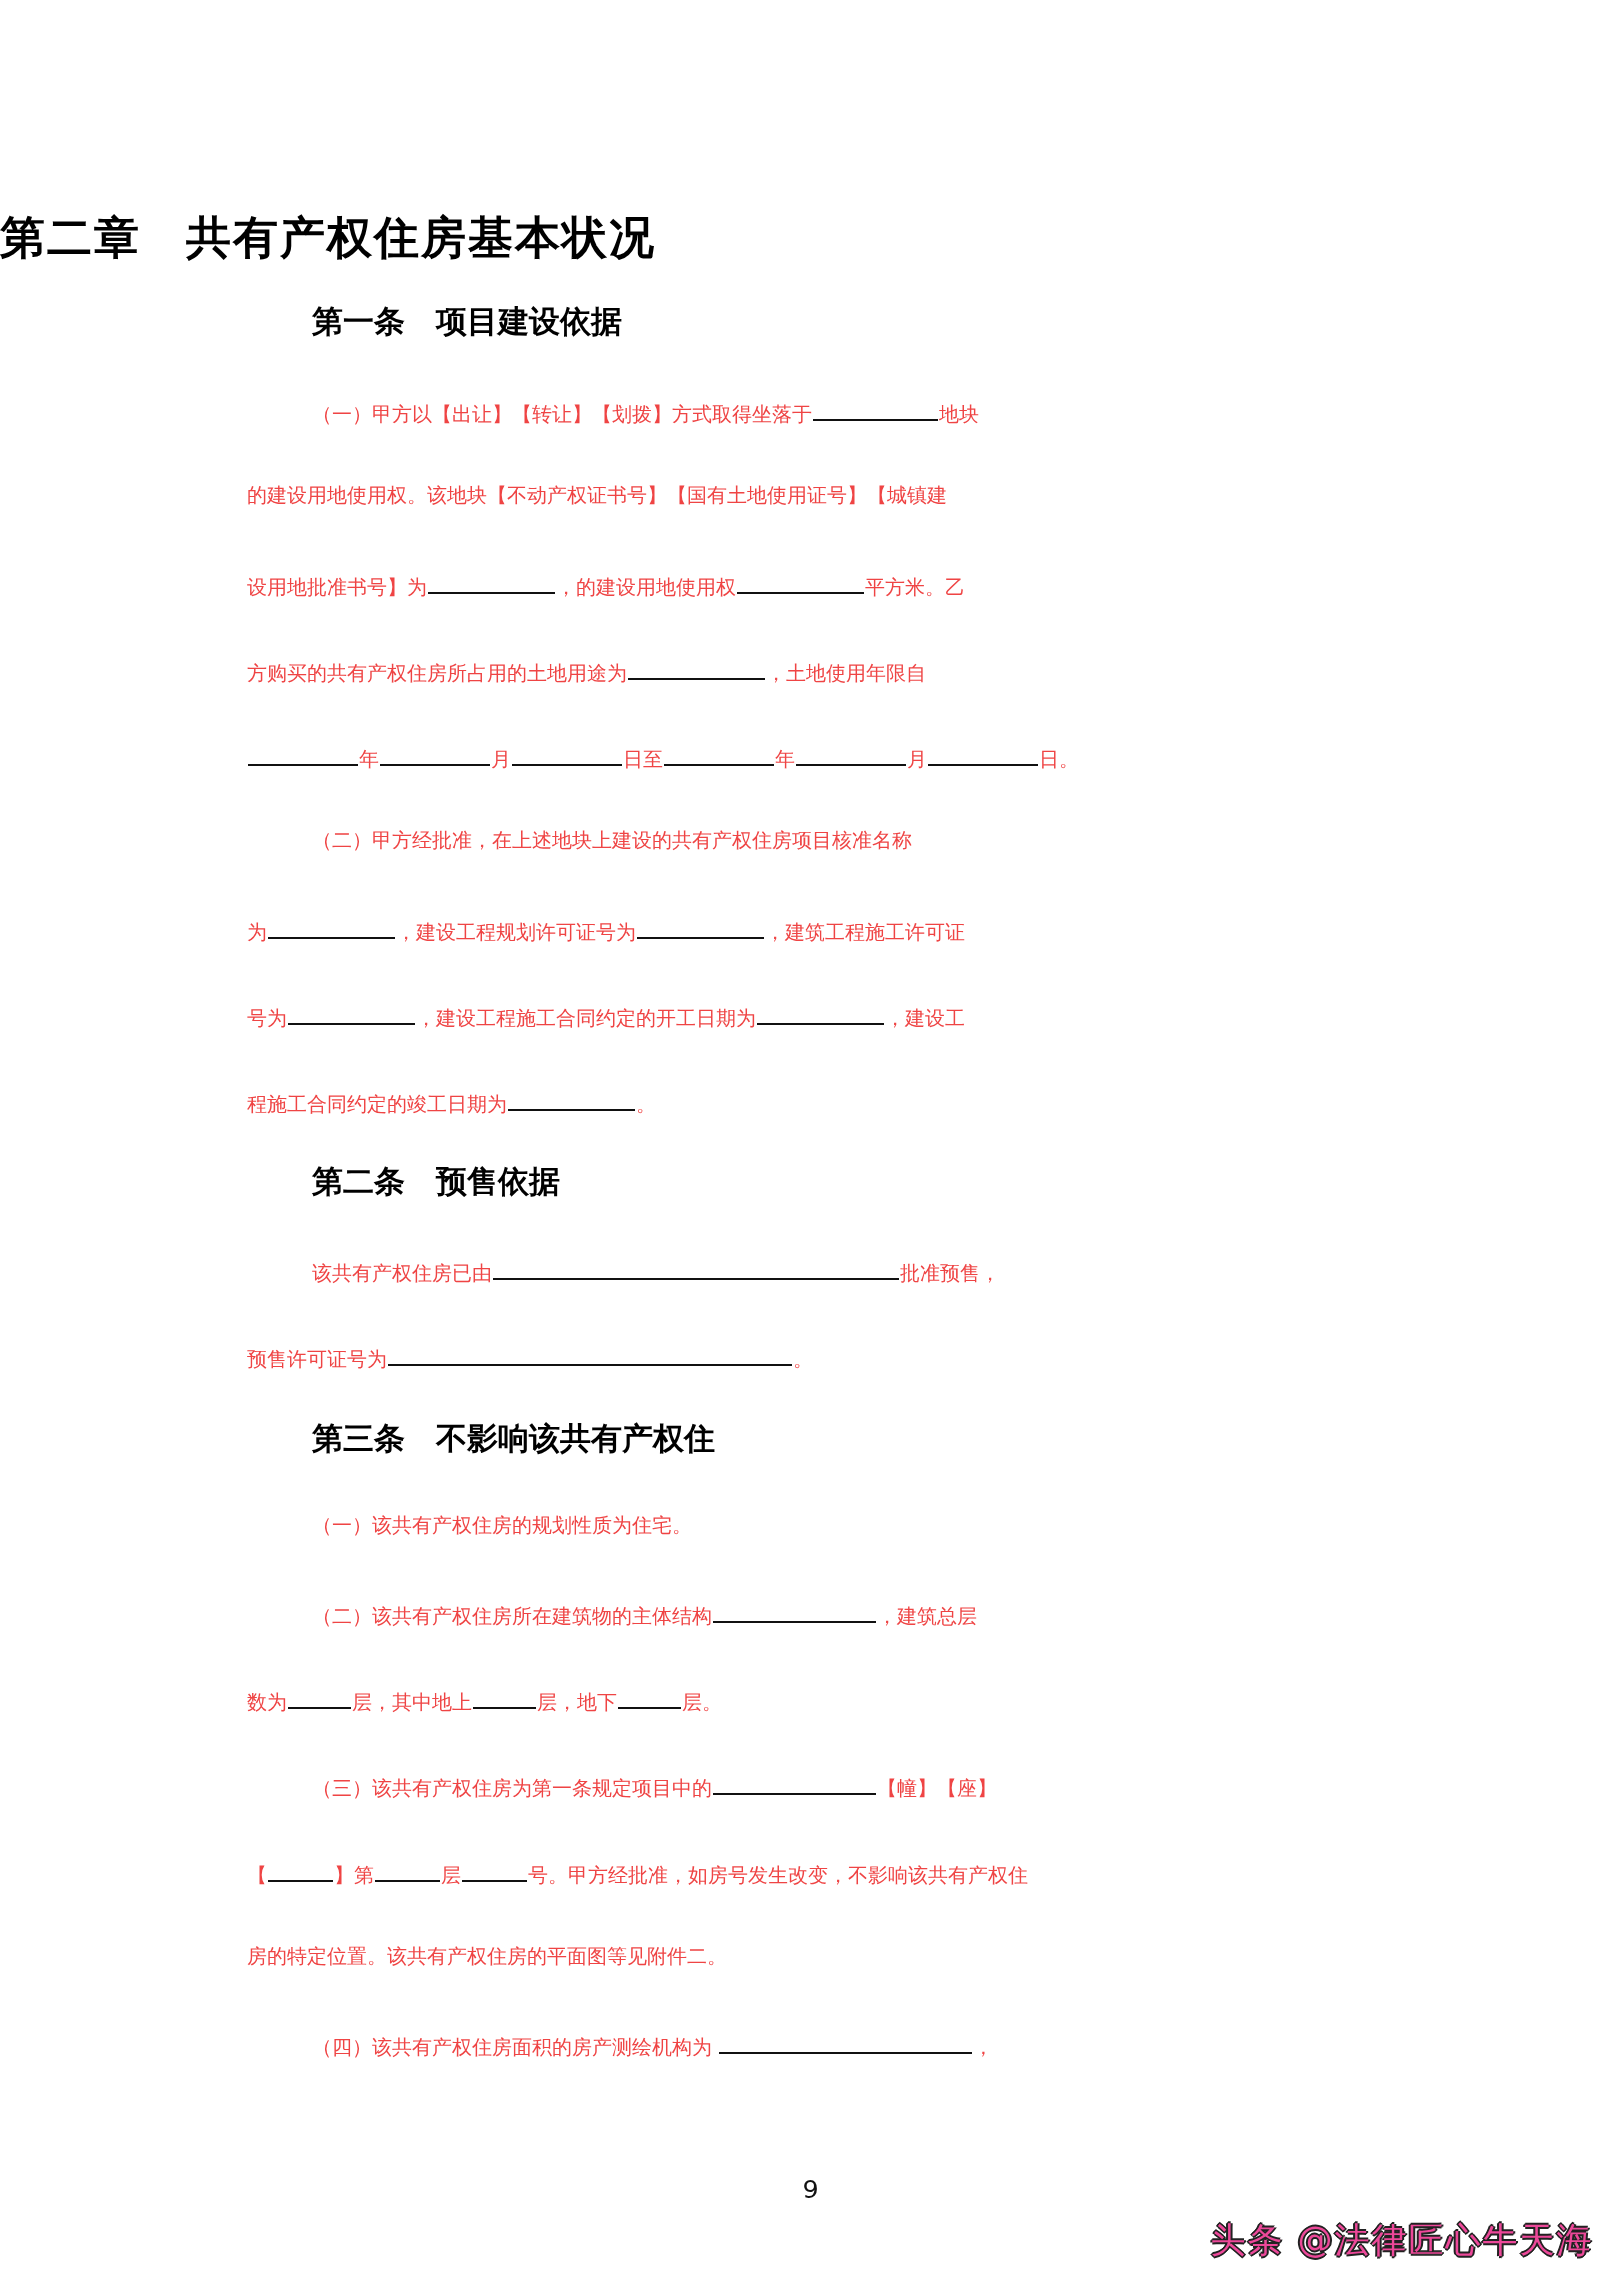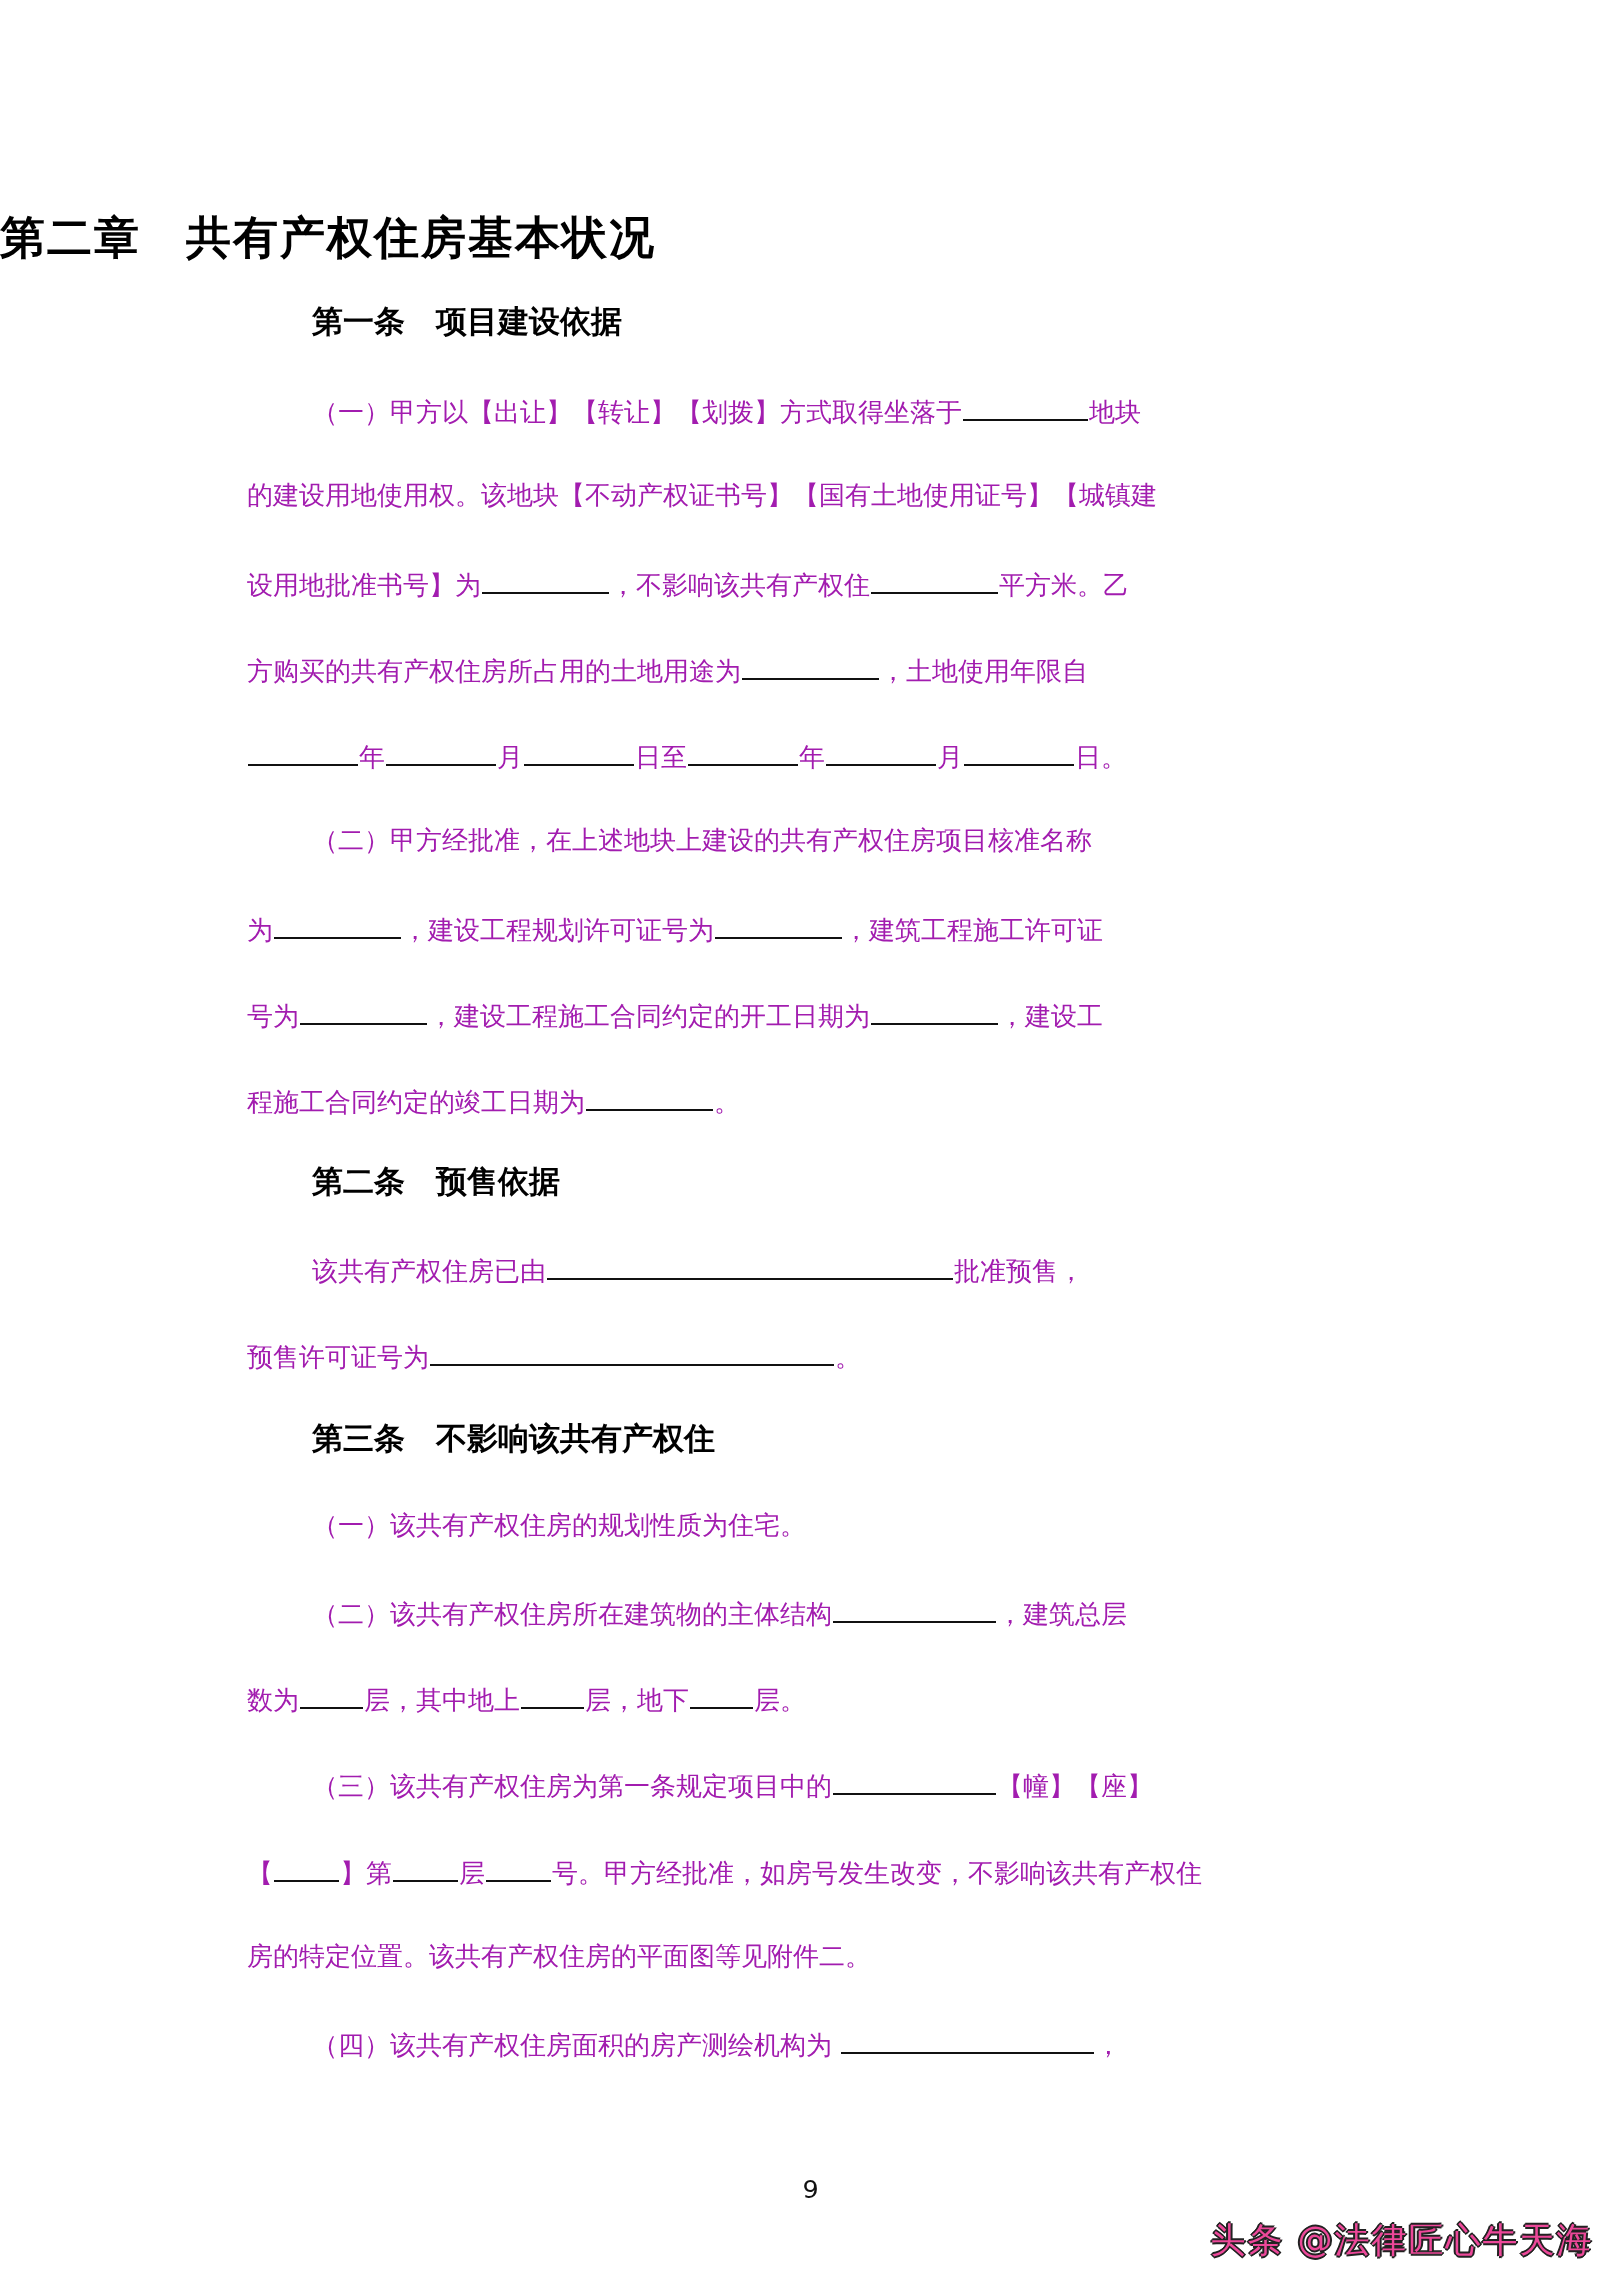--- a/index.html
+++ b/index.html
@@ -7,21 +7,21 @@
     .page { position: absolute; left: 0; top: 0; width: 1621px; height: 2293px; background: #fff; color: #111; }
     .chapter-title {
       position: absolute; left: 0; width: 1621px; top: 208px; text-align: left;
       font-family: "DejaVu Sans", "Liberation Sans", sans-serif; font-weight: bold;
       font-size: 45px; letter-spacing: 2px; color: #000;
     }
     .chapter-title .gap { display: inline-block; width: 45px; }
     .line {
       position: absolute; left: 247px; white-space: nowrap;
       font-family: "DejaVu Serif", "Liberation Serif", serif;
-      font-size: 26px; color: #a21caf; line-height: 39px;
+      font-size: 20px; color: #ef4444; line-height: 39px;
     }
     .indent { left: 312px; }
     .heading {
       position: absolute; left: 312px; white-space: nowrap;
       font-family: Liberation Serif, serif; font-weight: bold;
       font-size: 31px; color: #000; line-height: 39px;
     }
     .heading .gap { display: inline-block; width: 31px; }
     .blank { display: inline-block; border-bottom: 2px solid #111; height: 29px; vertical-align: baseline; margin: 0 1px; }
     .page-number {
@@ -48,21 +48,21 @@
     <span>第一条</span><span class="gap"></span><span>项目建设依据</span>
   </div>
 
   <div class="line indent" style="top:390px">
     <span>（一）甲方以【出让】【转让】【划拨】方式取得坐落于</span><span class="blank" style="width:125px"></span><span>地块</span>
   </div>
   <div class="line" style="top:476px">
     <span>的建设用地使用权。该地块【不动产权证书号】【国有土地使用证号】【城镇建</span>
   </div>
   <div class="line" style="top:563px">
-    <span>设用地批准书号】为</span><span class="blank" style="width:127px"></span><span>，不影响该共有产权住</span><span class="blank" style="width:127px"></span><span>平方米。乙</span>
+    <span>设用地批准书号】为</span><span class="blank" style="width:127px"></span><span>，的建设用地使用权</span><span class="blank" style="width:127px"></span><span>平方米。乙</span>
   </div>
   <div class="line" style="top:649px">
     <span>方购买的共有产权住房所占用的土地用途为</span><span class="blank" style="width:137px"></span><span>，土地使用年限自</span>
   </div>
   <div class="line" style="top:735px">
     <span class="blank" style="width:110px"></span><span>年</span><span class="blank" style="width:110px"></span><span>月</span><span class="blank" style="width:110px"></span><span>日至</span><span class="blank" style="width:110px"></span><span>年</span><span class="blank" style="width:110px"></span><span>月</span><span class="blank" style="width:110px"></span><span>日。</span>
   </div>
 
   <div class="line indent" style="top:821px">
     <span>（二）甲方经批准，在上述地块上建设的共有产权住房项目核准名称</span>

